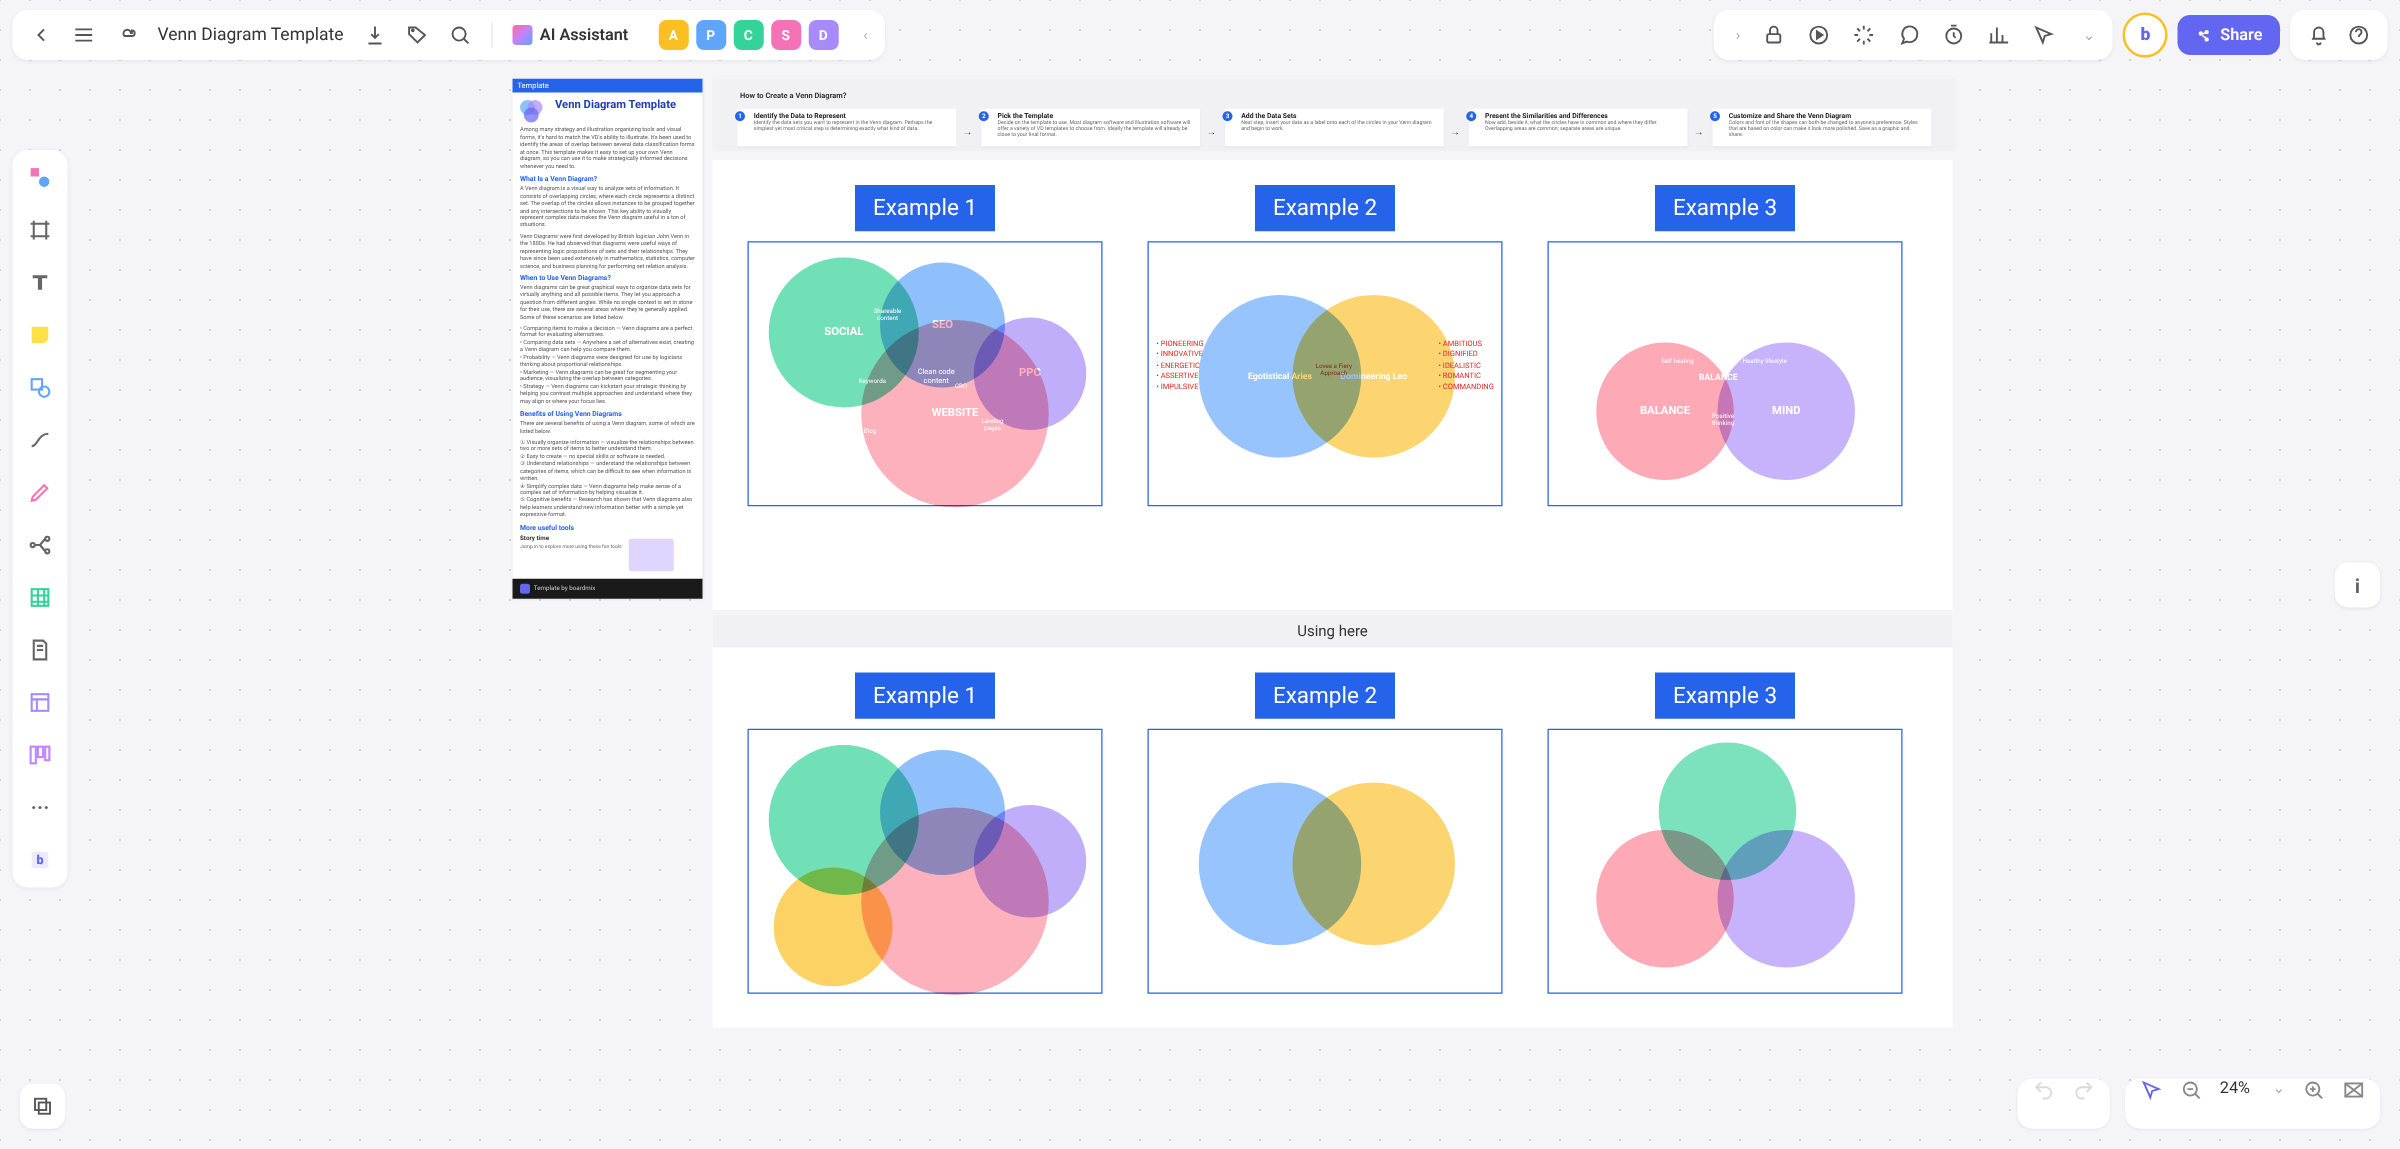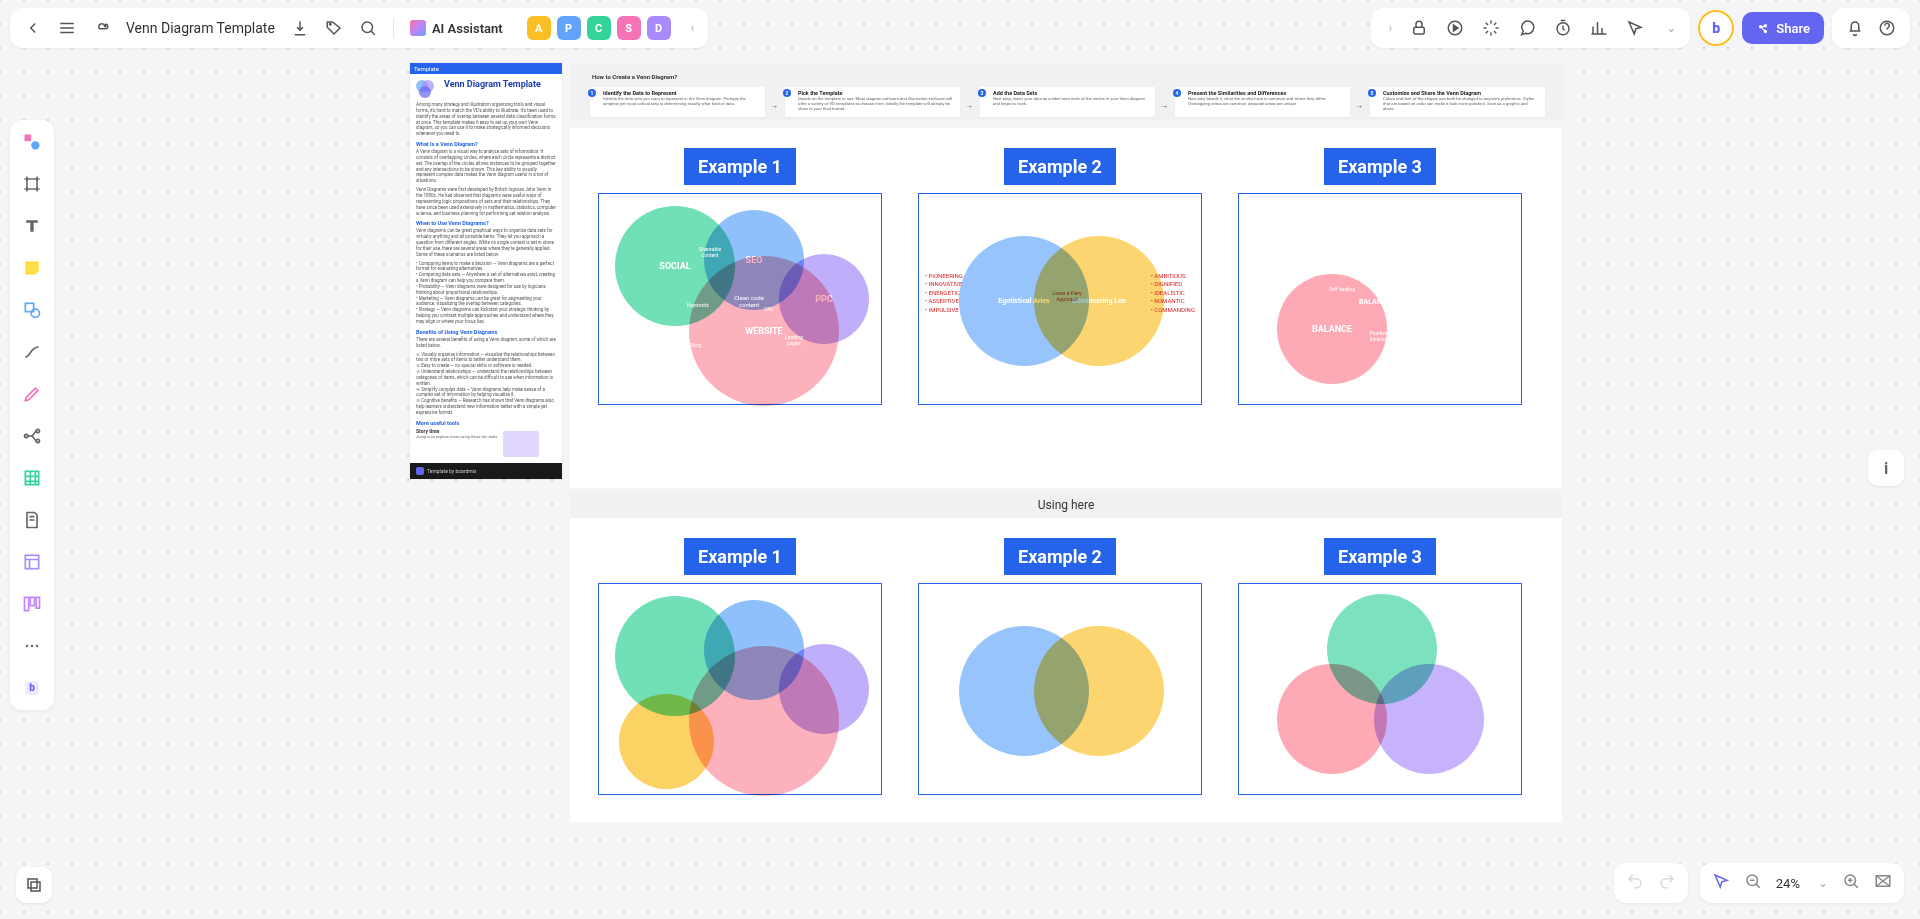--- a/index.html
+++ b/index.html
@@ -28,21 +28,21 @@
 
 .sidebar{position:absolute;left:10px;top:120px;width:44px;background:#fff;border-radius:12px;padding:10px 0;display:flex;flex-direction:column;align-items:center;gap:18px;box-shadow:0 1px 4px rgba(0,0,0,.06)}
 .sidebar .tool{width:24px;height:24px;display:flex;align-items:center;justify-content:center;cursor:pointer;color:#666}
 .tool svg{width:20px;height:20px}
 
 
 .bl-btn{position:absolute;left:16px;bottom:16px;width:36px;height:36px;background:#fff;border-radius:10px;display:flex;align-items:center;justify-content:center;box-shadow:0 1px 3px rgba(0,0,0,.08);cursor:pointer;color:#555}
 
 
 .br{position:absolute;right:16px;bottom:16px;display:flex;gap:12px}
-.br-group{background:#fff;border-radius:12px;height:40px;display:flex;align-items:center;padding:0 12px;gap:14px;box-shadow:0 1px 3px rgba(0,0,0,.06)}
+.br-group{background:#fff;border-radius:12px;height:40px;display:flex;padding:0 12px;gap:14px;box-shadow:0 1px 3px rgba(0,0,0,.06)}
 .br-group .ic{color:#888;cursor:pointer}
 .br-group .ic.active{color:#6366f1}
 .zoom{font-size:13px;color:#333}
 
 
 .info-pill{position:absolute;right:16px;top:450px;width:36px;height:36px;background:#fff;border-radius:10px;display:flex;align-items:center;justify-content:center;box-shadow:0 1px 3px rgba(0,0,0,.08);color:#666;font-weight:700;cursor:pointer}
 
 
 .doc-panel{position:absolute;left:410px;top:63px;width:152px;background:#fff;font-size:5px;color:#333;box-shadow:0 0 2px rgba(0,0,0,.1)}
 .doc-hdr{background:#2563eb;color:#fff;font-size:6px;padding:2px 4px}
@@ -64,21 +64,21 @@
 .step-card b{font-size:5.5px;color:#222;display:block;margin-left:8px}
 .step-card span{display:block;margin-left:8px;color:#666;line-height:1.2;font-size:4.2px}
 .arrow{position:absolute;top:38px;color:#333;font-size:8px}
 
 
 .sec{position:absolute;left:570px;width:992px;background:#fff}
 .sec-hdr{background:#f1f1f3;text-align:center;font-size:12px;color:#333;padding:6px 0}
 .sec1{top:128px;height:360px}
 .sec2{top:492px;height:330px}
 .ex-row{display:flex;gap:36px;padding:20px 28px}
-.ex-label{background:#2563eb;color:#fff;font-weight:700;font-size:18px;padding:8px 14px;display:inline-block;margin:0 auto 8px}
+.ex-label{background:#2563eb;color:#fff;font-weight:400;font-size:18px;padding:8px 14px;display:inline-block;margin:0 auto 8px}
 .ex-box{border:1px solid #2563eb;width:284px;height:212px;position:relative}
 .ex-col{display:flex;flex-direction:column;align-items:center}
 
 
 .venn{position:relative;width:100%;height:100%}
 .c{position:absolute;border-radius:50%;mix-blend-mode:multiply;display:flex;align-items:center;justify-content:center;color:#fff;font-size:9px;font-weight:700}
 
 
 .e1 .c1{width:120px;height:120px;background:rgba(52,211,153,.7);left:16px;top:12px}
 .e1 .c2{width:100px;height:100px;background:rgba(96,165,250,.7);left:105px;top:16px}
@@ -467,20 +467,23 @@
       </div>
         </div>
     </div>
     <div class="ex-col">
       <div class="ex-label">Example 3</div>
       <div class="ex-box e3">
           <div class="venn">
         <div class="c c2">
               <span>BALANCE</span>
             </div>
+        <div class="c c3">
+              <span>MIND</span>
+            </div>
         <div style="position:absolute;left:120px;top:104px;color:#fff;font-size:7px;font-weight:700">BALANCE</div>
         <div class="tiny" style="position:absolute;left:90px;top:92px;color:#fff">Self healing</div>
         <div class="tiny" style="position:absolute;left:155px;top:92px;color:#fff">Healthy lifestyle</div>
         <div class="tiny" style="position:absolute;left:122px;top:136px;color:#fff;width:35px;text-align:center">Positive thinking</div>
       </div>
         </div>
     </div>
   </div>
 </div>
 

